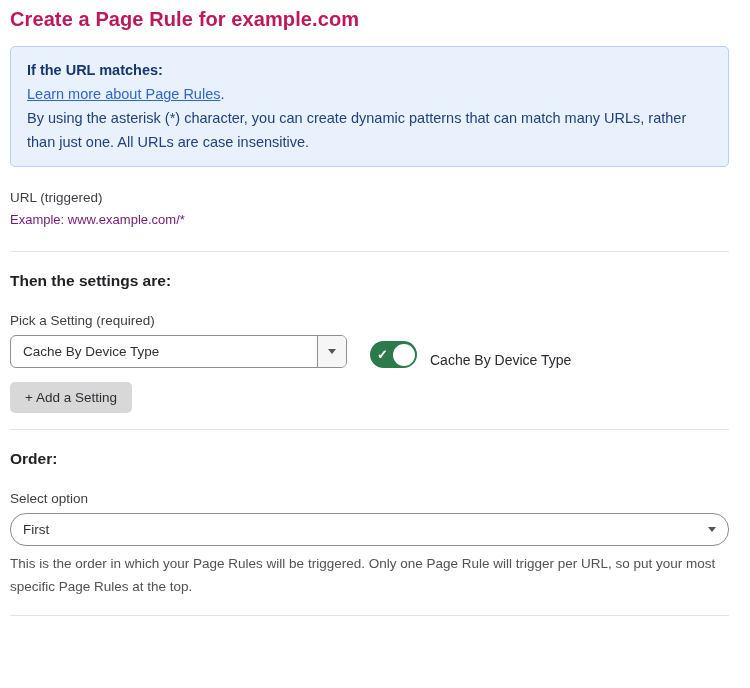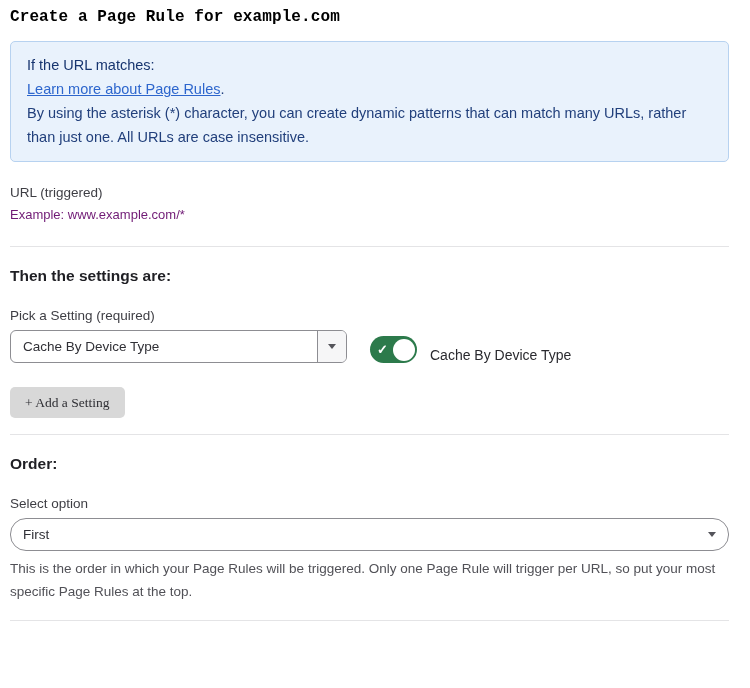--- a/index.html
+++ b/index.html
@@ -9,39 +9,38 @@
     font-family: "Liberation Sans", sans-serif;
     color: #2c2c31;
   }
   .page {
     width: 750px;
     height: 688px;
     padding: 8px 21px 0 10px;
     overflow: hidden;
   }
   .page-title {
-    font-size: 16px;
-    font-weight: bold;
-    color: #000000;
+    font-size: 20px;
+    font-weight: bold;
+    color: #be185d;
     letter-spacing: 0.1px;
-    font-family: Liberation Mono, monospace;
   }
   
   .info-box {
     margin-top: 15px;
     background: #e9f2fc;
     border: 1px solid #b7d2f0;
     border-radius: 5px;
     padding: 11px 16px 12px 16px;
     font-size: 14.5px;
     line-height: 24px;
     color: #22407c;
   }
   .info-box .info-heading {
-    font-weight: normal;
+    font-weight: bold;
     color: #17356f;
   }
   .info-box a.info-link {
     color: #2d66cd;
     text-decoration: underline;
     cursor: pointer;
   }
   .info-box .info-link-suffix { color: #22407c; }
 
   
@@ -165,21 +164,21 @@
     border-radius: 5px;
     font-family: "Liberation Sans", sans-serif;
     font-size: 13.5px;
     padding: 0 15px;
     height: 31px;
     line-height: 31px;
     cursor: pointer;
     color: #2e2e33;
     background: #d8d8d8;
   }
-  .btn-add-setting { margin-top: 24px; font-family: Liberation Serif, serif; }
+  .btn-add-setting { margin-top: 14px; }
   .order-select {
     margin-top: 7px;
     width: 100%;
     height: 33px;
     border: 1px solid #8d8d92;
     border-radius: 16px;
     display: flex;
     align-items: center;
     background: #fff;
     cursor: pointer;

